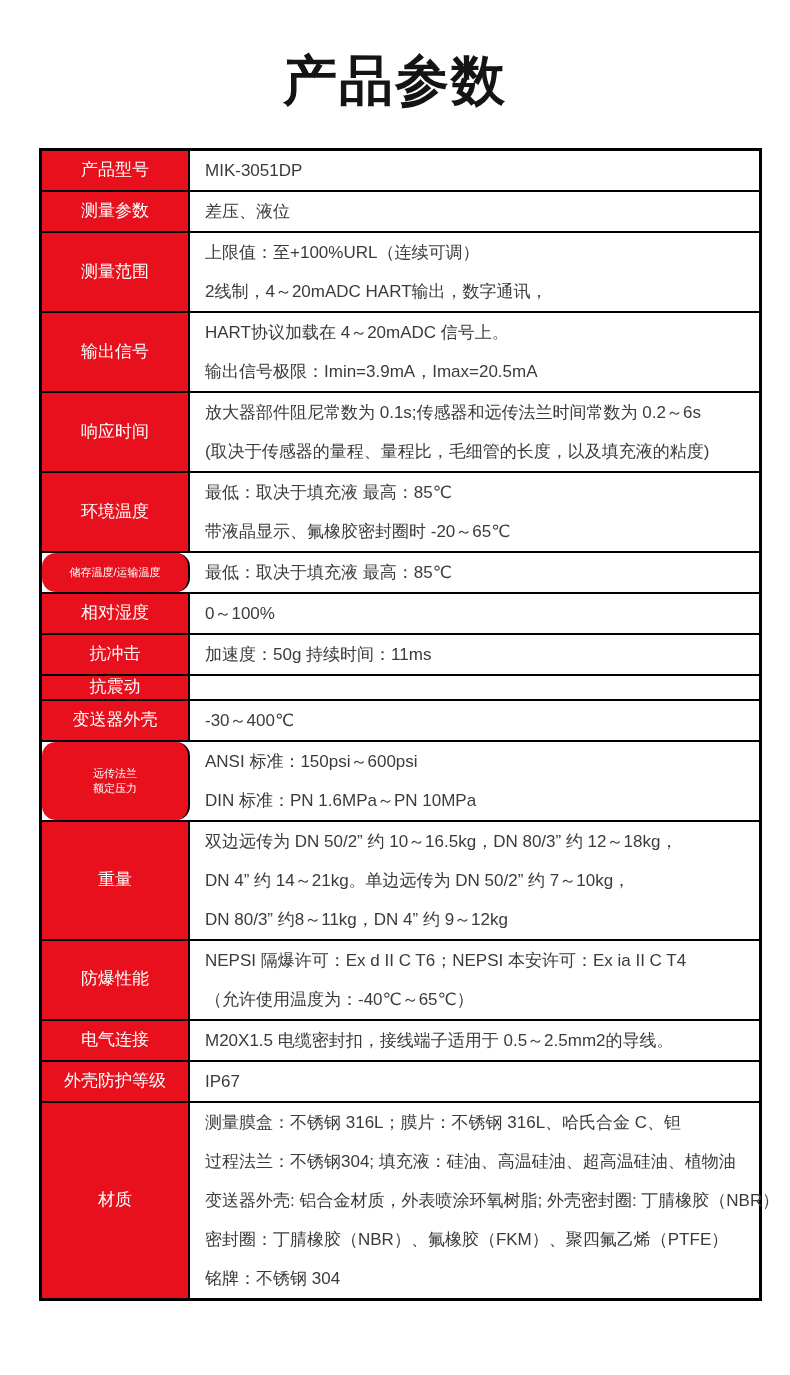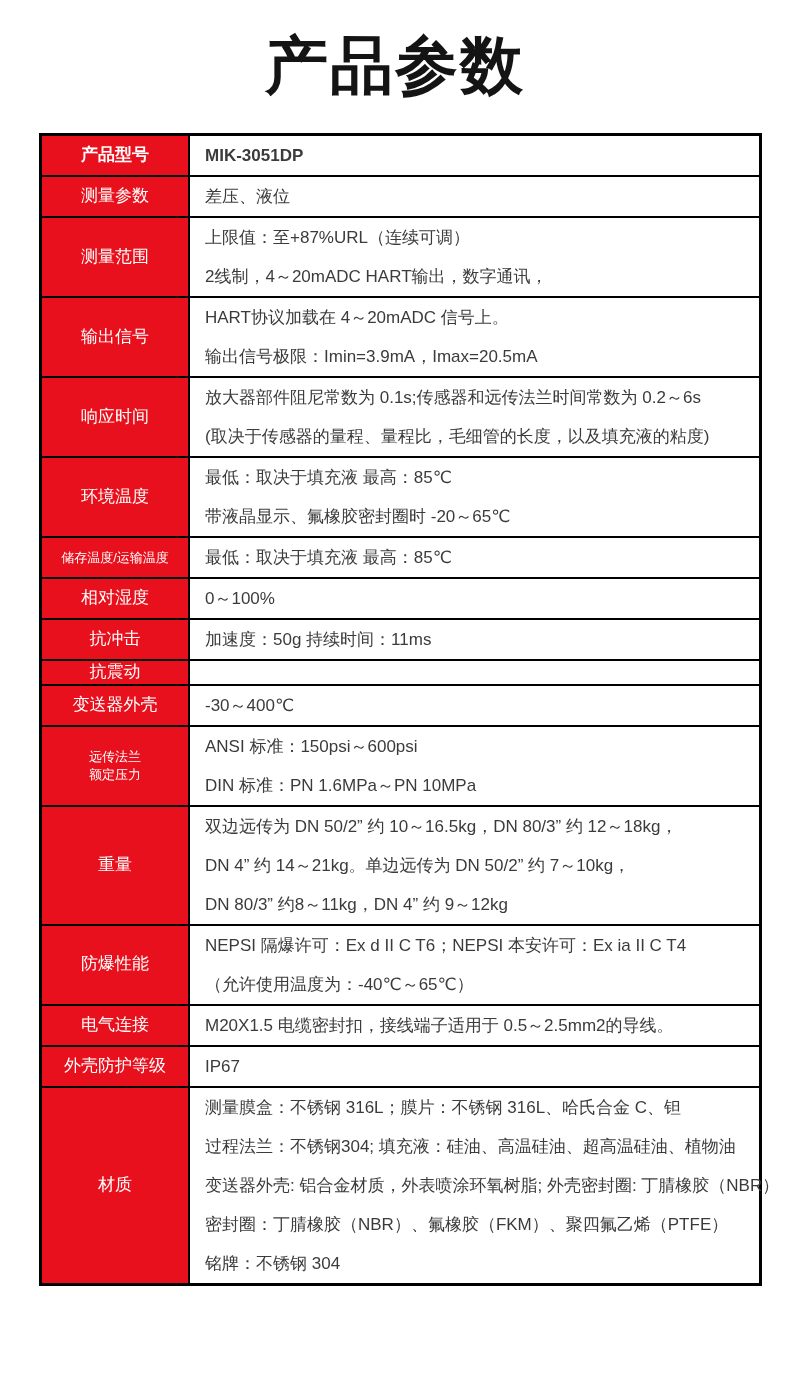--- a/index.html
+++ b/index.html
@@ -10,59 +10,59 @@
     font-family: "Liberation Sans", "DejaVu Sans", sans-serif;
   }
   .page {
     width: 790px;
     height: 1375px;
     background: #ffffff;
     overflow: hidden;
   }
   .title {
     margin: 0;
-    padding-top: 17px;
+    padding-top: 32px;
     height: 96px;
     line-height: 96px;
     text-align: center;
-    font-size: 63px;
+    font-size: 54px;
     font-weight: 900;
     letter-spacing: 2px;
     color: #141414;
   }
   .spec-table {
     margin: 20px 0 0 39px;
     width: 717px;
     border: 3px solid #000000;
     background: #ffffff;
   }
   .row {
     display: flex;
     align-items: stretch;
     border-top: 2px solid #000000;
   }
-  .row:first-child { border-top: none; font-weight: bold; }
+  .row:first-child { border-top: none; }
   .label {
     flex: 0 0 148px;
     width: 148px;
     box-sizing: border-box;
     background: #e8101c;
     color: #ffffff;
     border-right: 2px solid #000000;
     display: flex;
     align-items: center;
     justify-content: center;
     text-align: center;
     font-size: 17px;
     line-height: 1.35;
     white-space: pre-line;
     word-break: keep-all;
     padding: 0 2px;
   }
-  .label.small { font-size: 13px; }
+  .label.small { font-size: 11px; border-radius: 14px; }
   .content {
     flex: 1 1 auto;
     box-sizing: border-box;
     padding-left: 15px;
     display: flex;
     flex-direction: column;
     justify-content: flex-end;
     color: #3b3b3b;
     font-size: 17px;
   }
@@ -90,21 +90,21 @@
   <div class="row">
     <div class="label">测量参数</div>
     <div class="content">
           <div class="line">差压、液位</div>
         </div>
   </div>
 
   <div class="row">
     <div class="label">测量范围</div>
     <div class="content">
-          <div class="line">上限值：至+87%URL（连续可调）</div>
+          <div class="line">上限值：至+100%URL（连续可调）</div>
           <div class="line">2线制，4～20mADC HART输出，数字通讯，</div>
         </div>
   </div>
 
   <div class="row">
     <div class="label">输出信号</div>
     <div class="content">
           <div class="line">HART协议加载在 4～20mADC 信号上。</div>
           <div class="line">输出信号极限：Imin=3.9mA，Imax=20.5mA</div>
         </div>

